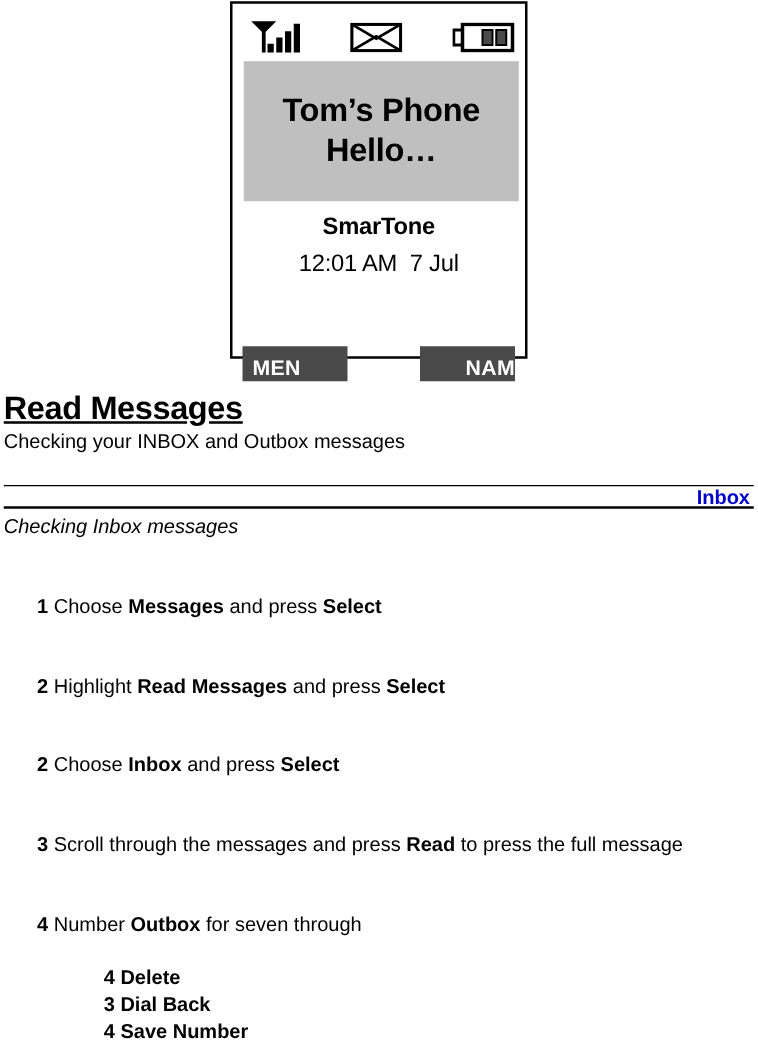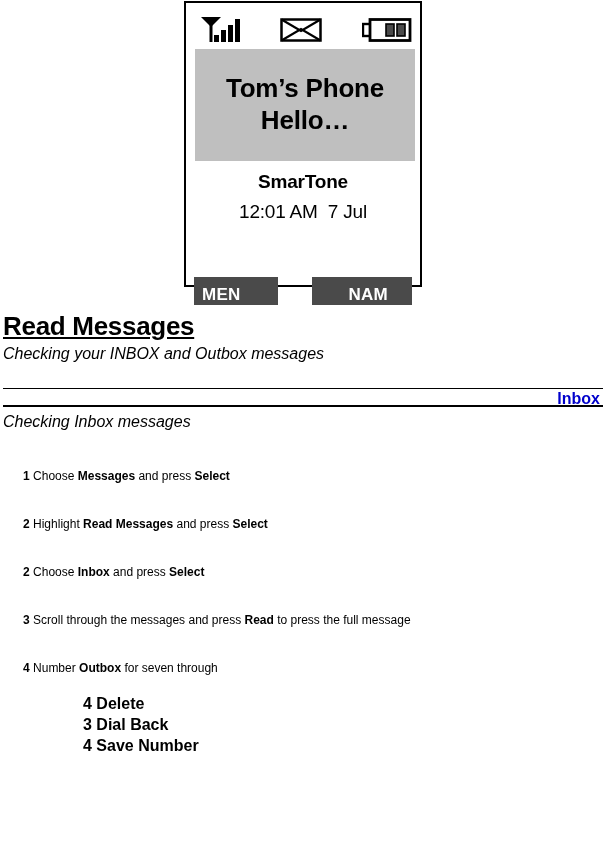--- a/index.html
+++ b/index.html
@@ -123,21 +123,21 @@
   }
   .softkey-left {
     left: 8px;
     width: 76px;
     padding-left: 8px;
     justify-content: flex-start;
   }
   .softkey-right {
     right: 8px;
     width: 76px;
-    padding-right: 24px;
+    padding-right: 0;
     justify-content: flex-end;
   }
 
   
   .doc {
     position: absolute;
     left: 3px;
     top: 312px;
     width: 600px;
   }
@@ -145,21 +145,20 @@
     margin: 0;
     font-size: 26px;
     font-weight: bold;
     letter-spacing: -0.3px;
     text-decoration: underline;
     line-height: 1.12;
   }
   .doc-sub {
     margin: 3px 0 0 0;
     font-size: 16px;
-    font-style: italic;
     line-height: 1.2;
   }
   .rule-thin {
     margin: 25px 0 0 0;
     height: 1px;
     background: #000000;
     width: 100%;
   }
   .section-tag {
     position: absolute;
@@ -179,21 +178,21 @@
   .sec-sub {
     margin: 5px 0 16px 0;
     font-size: 16px;
     font-style: italic;
     line-height: 1.2;
   }
   .steps {
     margin: 22px 0 0 0;
   }
   .step {
-    font-size: 12px;
+    font-size: 16px;
     line-height: 1.33;
     white-space: pre-wrap;
   }
   .step b { font-weight: bold; }
   .opt {
     font-size: 16px;
     font-weight: bold;
     line-height: 1.33;
     padding-left: 80px;
   }

